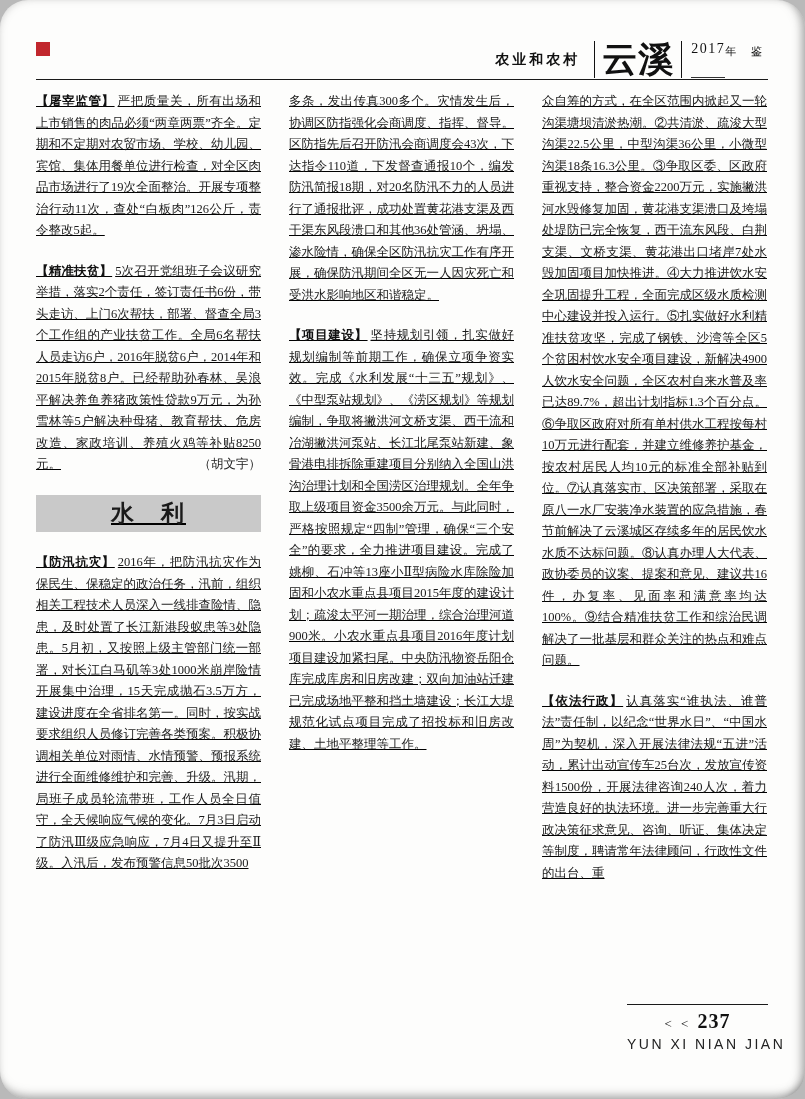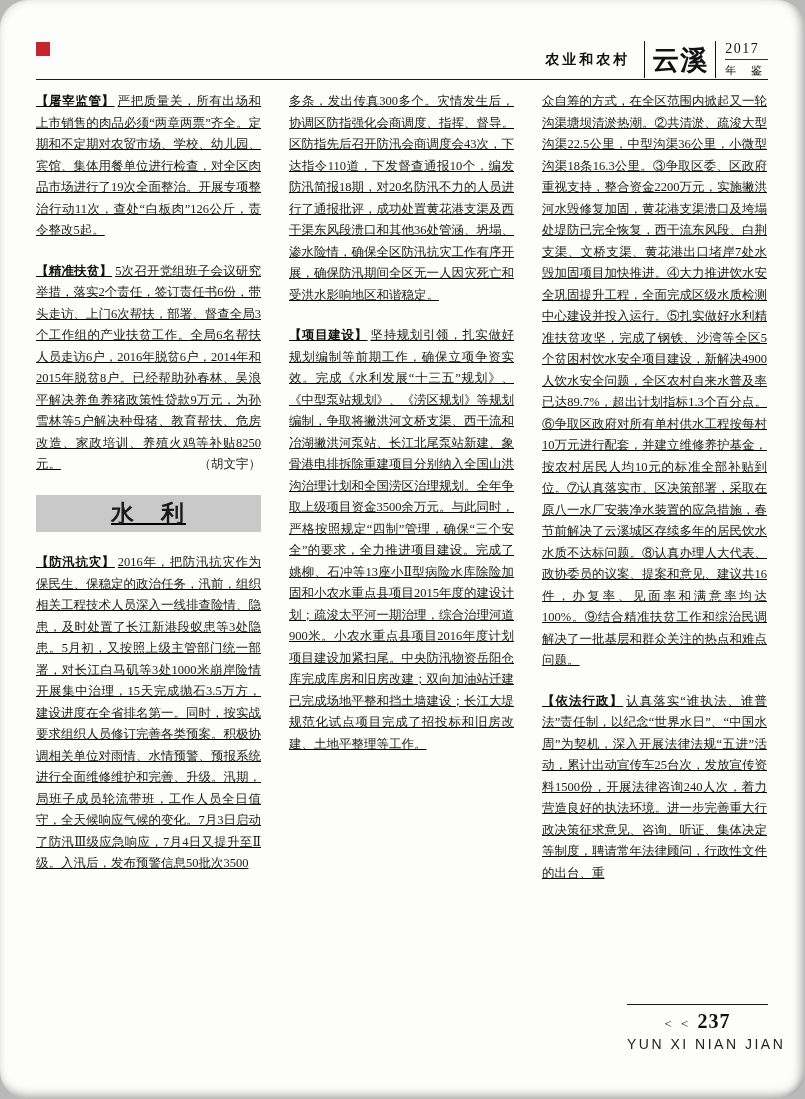--- a/index.html
+++ b/index.html
@@ -12,22 +12,22 @@
                 inset 0 -12px 10px -9px rgba(90,90,90,.55),
                 inset 4px 4px 8px -6px rgba(120,120,120,.4);
     border-radius: 28px;
   }
   
   .red-square { position:absolute; left:36px; top:42px; width:14px; height:14px; background:#c1272d; }
   .header { position:absolute; top:41px; right:37px; height:37px; display:flex; align-items:stretch; }
   .header-title { align-self:center; font-family:"Liberation Sans","DejaVu Sans",sans-serif;
     font-weight:bold; font-size:14px; letter-spacing:3px; color:#111; margin-right:14px; }
   .logo-box { border-left:1.5px solid #111; border-right:1.5px solid #111; padding:0 7px;
-    display:flex; align-items:center; font-weight:bold; font-size:27px; color:#111; letter-spacing:1px; }
-  .year-block { display:flex; flex-direction:column; justify-content:center; padding-left:9px; }
+    display:flex; align-items:center; font-weight:bold; font-size:35px; color:#111; letter-spacing:1px; }
+  .year-block { display:flex; flex-direction:row; justify-content:center; padding-left:9px; }
   .year { font-size:14px; letter-spacing:1.5px; color:#111; padding-bottom:2px; border-bottom:1px solid #333; }
   .yearbook { font-size:11px; letter-spacing:6px; color:#111; padding-top:3px; white-space:nowrap; }
   .header-rule { position:absolute; top:79px; left:36px; right:37px; border-top:1.5px solid #1a1a1a; }
   
   .columns { position:absolute; top:91px; left:36px; width:731px; height:935px;
     display:flex; gap:28px; overflow:hidden;text-decoration:underline; }
   .col { width:225px; font-size:12.5px; line-height:21.5px; color:#1b1b1b;
     text-align:justify; text-justify:inter-ideograph; }
   .para { margin-bottom:19px; }
   .plabel { font-family:"Liberation Sans","DejaVu Sans",sans-serif; font-weight:bold; color:#111; margin-right:3px; }

